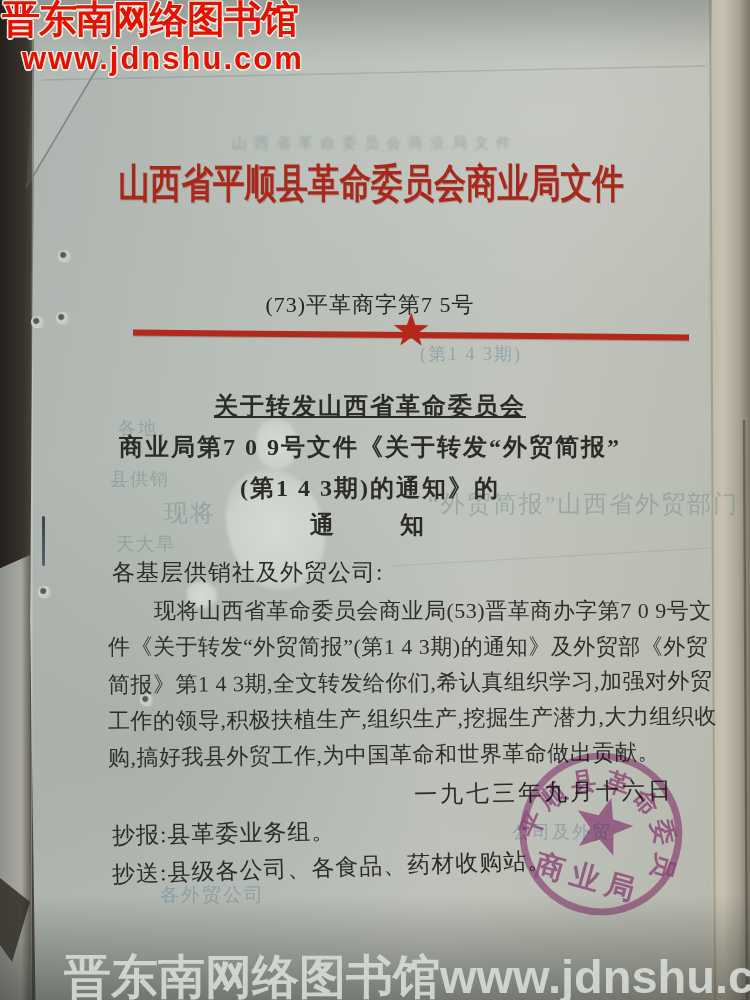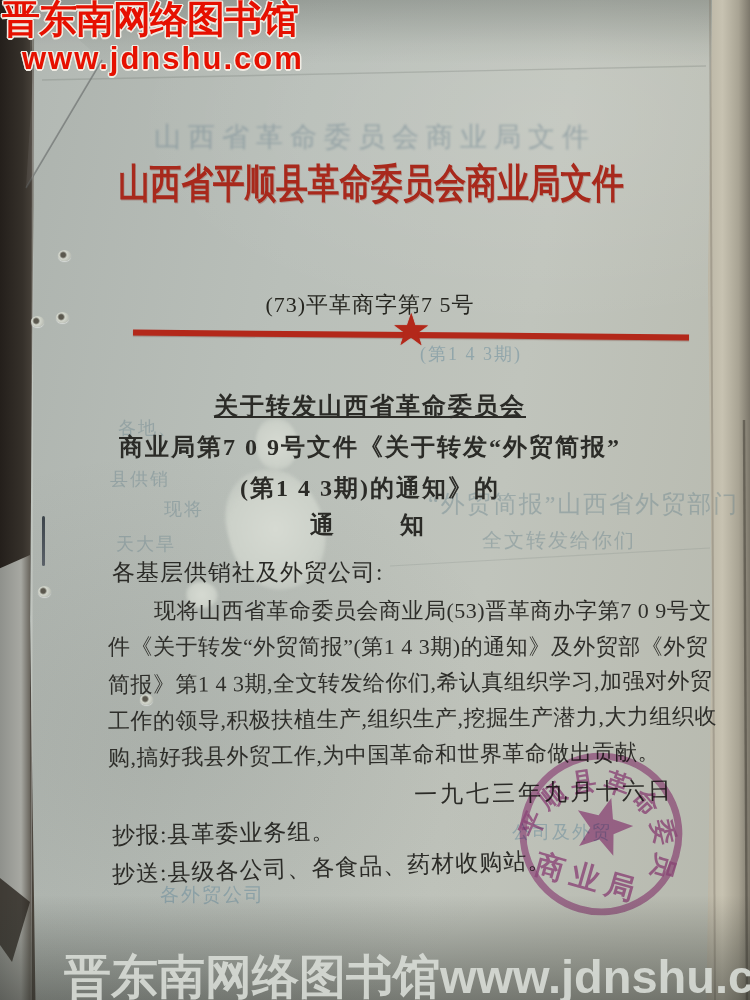--- a/index.html
+++ b/index.html
@@ -36,22 +36,22 @@
   .hole{position:absolute;width:13px;height:11px;border-radius:50%;
         background:radial-gradient(circle at 40% 45%,#5b584e 0 22%,#d3d6cc 40%,#b8bcb3 80%);
         box-shadow:0 1px 1px rgba(255,255,255,.5);}
   .staple{position:absolute;left:42px;top:516px;width:3px;height:50px;
           background:linear-gradient(180deg,#3c444a,#5a6168);border-radius:2px;}
 
   
   .ghost{position:absolute;color:rgba(105,130,140,.42);filter:blur(.7px);
          letter-spacing:2px;white-space:nowrap;}
   .ghost.blue{color:rgba(90,130,150,.45);}
-  .ghost-header{position:absolute;left:0;right:0;top:119px;text-align:center;
-         color:rgba(120,140,150,.55);filter:blur(.8px);font-size:27px;letter-spacing:7px;}
+  .ghost-header{position:absolute;left:0;right:0;top:134px;text-align:center;
+         color:rgba(120,140,150,.55);filter:blur(.8px);font-size:15px;letter-spacing:7px;}
 
   
   .title{position:absolute;left:0;right:8px;top:156px;text-align:center;
          font-size:40px;font-weight:bold;color:#a8291c;letter-spacing:0;
          transform:scaleX(.79);text-shadow:1px 1px 0 rgba(120,20,10,.25);white-space:nowrap;}
   .doc-number{position:absolute;left:0;right:10px;top:290px;text-align:center;
          font-size:22px;color:#262620;letter-spacing:1px;}
   .redline-wrap{position:absolute;left:133px;top:316px;width:556px;height:44px;transform:rotate(.5deg);}
   .redline{position:absolute;left:0;top:16px;width:100%;height:6px;background:#b3281a;
            box-shadow:0 1px 1px rgba(100,20,10,.3);}
@@ -112,24 +112,23 @@
   <div class="hole" style="left:58px;top:250px;"></div>
   <div class="hole" style="left:31px;top:316px;"></div>
   <div class="hole" style="left:56px;top:312px;"></div>
   <div class="hole" style="left:38px;top:586px;"></div>
   <div class="hole" style="left:140px;top:694px;"></div>
   <div class="staple"></div>
 
   <div class="ghost-header">山西省革命委员会商业局文件</div>
   <div class="ghost blue" style="left:420px;top:342px;font-size:18px;">(第1 4 3期)</div>
   <div class="ghost" style="left:428px;top:488px;font-size:24px;">“外贸简报”山西省外贸部门</div>
-  <div class="ghost" style="left:482px;top:527px;font-size:20px;">全文转发给你们</div>
   <div class="ghost" style="left:118px;top:416px;font-size:18px;">各地、</div>
   <div class="ghost" style="left:110px;top:467px;font-size:18px;">县供销</div>
-  <div class="ghost" style="left:164px;top:497px;font-size:18px;">现将</div>
+  <div class="ghost" style="left:164px;top:497px;font-size:24px;">现将</div>
   <div class="ghost" style="left:116px;top:532px;font-size:18px;">天大旱</div>
   <div class="ghost blue" style="left:160px;top:882px;font-size:19px;">各外贸公司</div>
   <div class="ghost blue" style="left:512px;top:820px;font-size:18px;">公司及外贸</div>
 
   <div class="title">山西省平顺县革命委员会商业局文件</div>
 
   <div class="doc-number">(73)平革商字第7 5号</div>
 
   <div class="redline-wrap">
     <div class="redline"></div>

